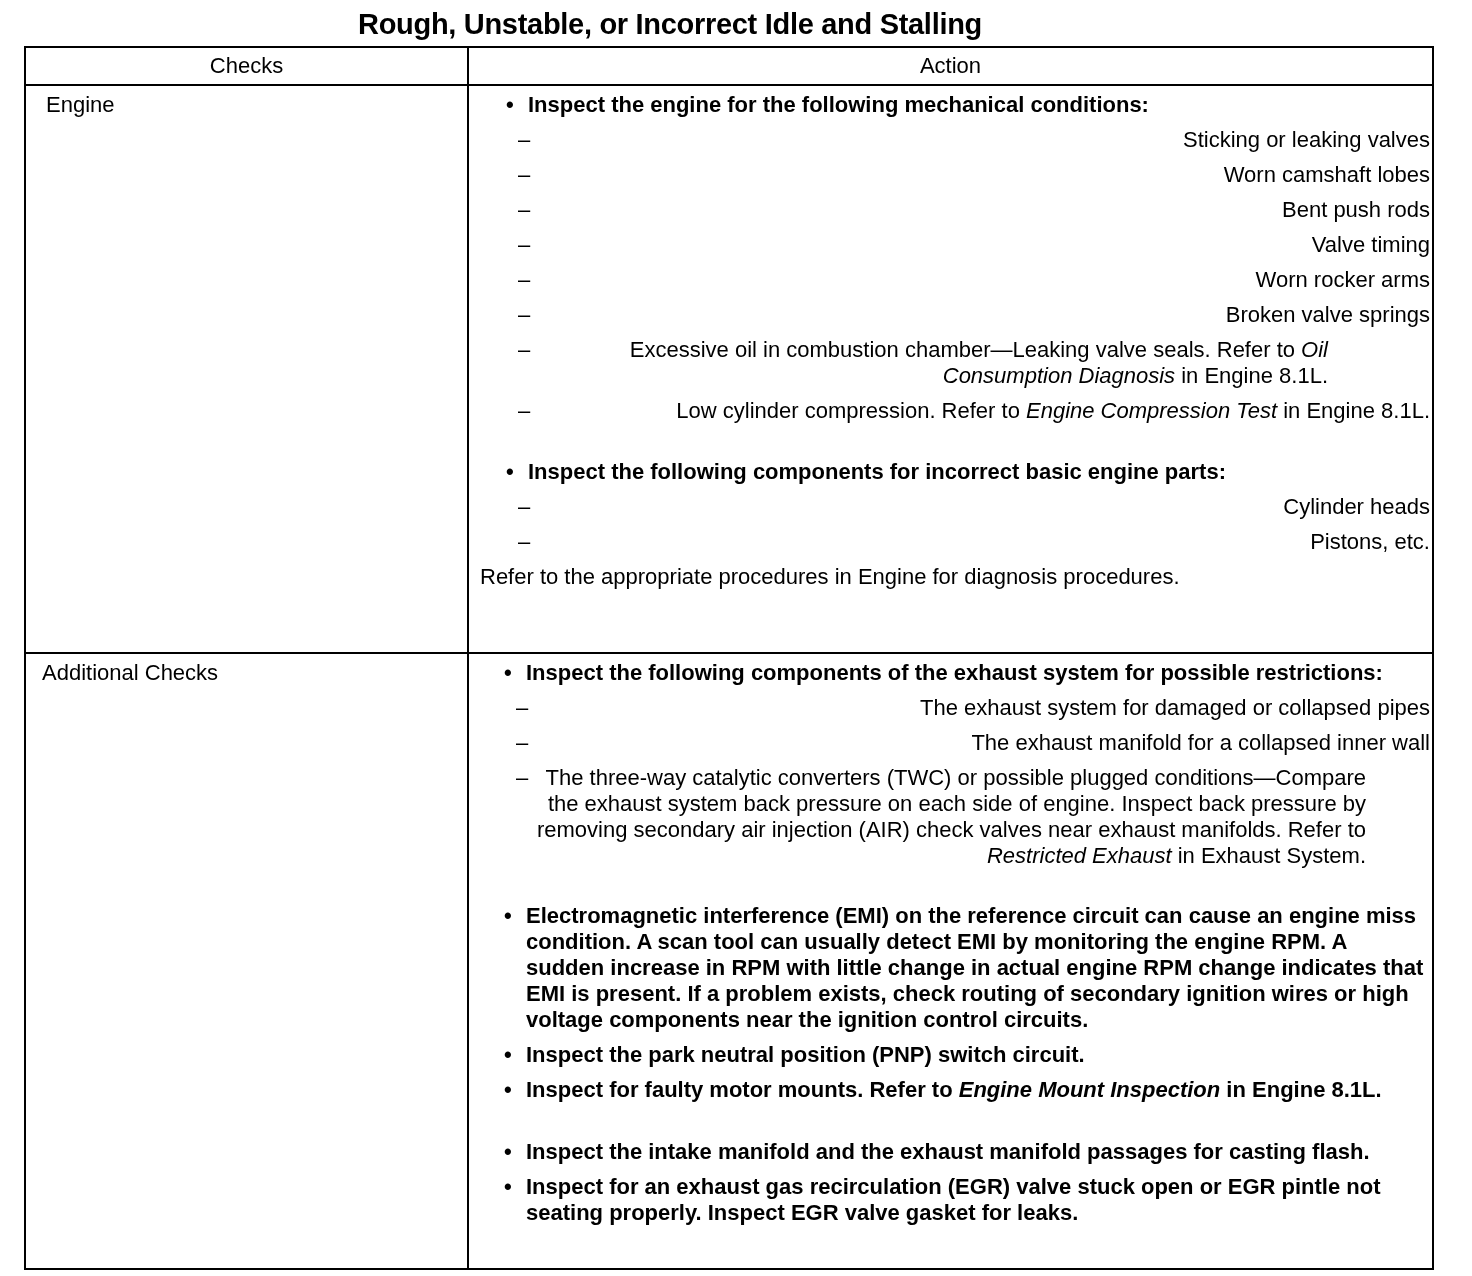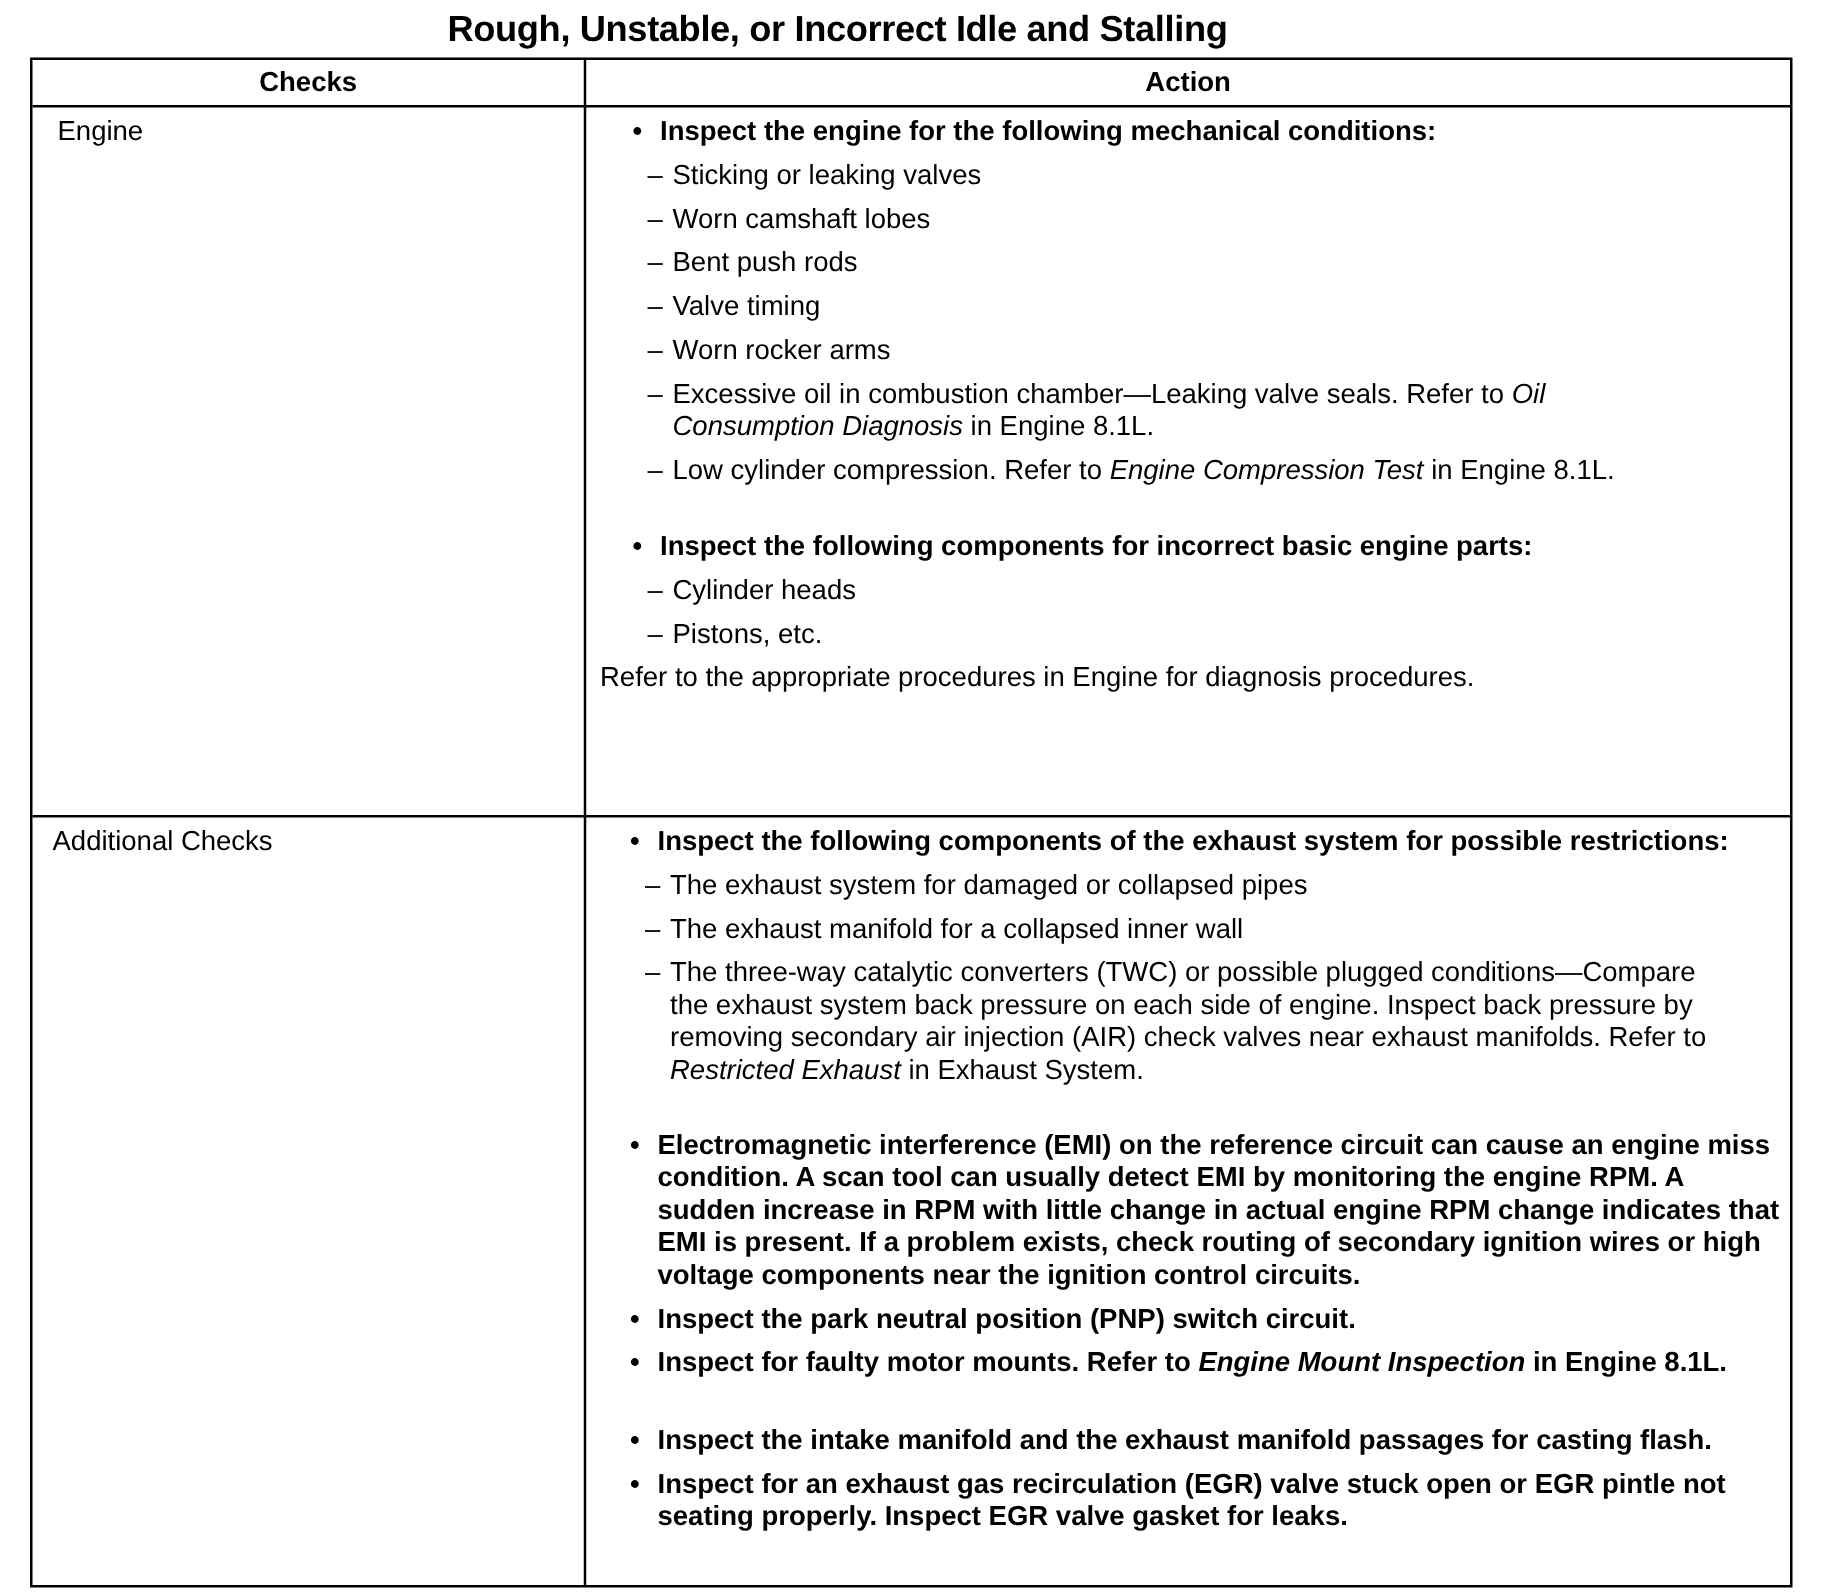--- a/index.html
+++ b/index.html
@@ -12,27 +12,27 @@
     font-weight: bold; font-size: 29px; letter-spacing: -0.3px;
   }
   .tbl {
     position: absolute; left: 24px; top: 46px; width: 1410px; height: 1224px;
     border: 2px solid #000; box-sizing: border-box;
   }
   .vline { position: absolute; left: 441px; top: 0; bottom: 0; border-left: 2px solid #000; }
   .hline { position: absolute; left: 0; right: 0; border-top: 2px solid #000; }
   .hdr {
     position: absolute; top: 0; height: 36px; line-height: 36px; text-align: center;
-    font-weight: bold; font-size: 22px;
+    font-weight: normal; font-size: 22px;
   }
   .check-label { position: absolute; font-size: 22px; }
   .action { position: absolute; font-size: 22px; line-height: 26px; }
   .bullet { position: relative; padding-left: 26px; font-weight: bold; }
   .bullet::before { content: "•"; position: absolute; left: 4px; top: 0; }
-  .dash { position: relative; padding-left: 20px; margin-left: 38px; }
+  .dash { position: relative; padding-left: 20px; margin-left: 38px; text-align: right; }
   .dash::before { content: "–"; position: absolute; left: 0; top: 0; }
   i { font-style: italic; }
 </style>
 </head>
 <body>
 
 <div class="title">Rough, Unstable, or Incorrect Idle and Stalling</div>
 
 <div class="tbl">
   <div class="vline"></div>
@@ -44,20 +44,21 @@
 
   <div class="check-label" style="left:20px;top:44px">Engine</div>
   <div class="action" style="left:454px;top:44px;width:950px">
     <div class="bullet" style="margin-left:22px">Inspect the engine for the following mechanical conditions:</div>
     <div style="margin-top:9px">
       <div class="dash" style="margin-bottom:9px">Sticking or leaking valves</div>
       <div class="dash" style="margin-bottom:9px">Worn camshaft lobes</div>
       <div class="dash" style="margin-bottom:9px">Bent push rods</div>
       <div class="dash" style="margin-bottom:9px">Valve timing</div>
       <div class="dash" style="margin-bottom:9px">Worn rocker arms</div>
+      <div class="dash" style="margin-bottom:9px">Broken valve springs</div>
       <div class="dash" style="margin-bottom:9px;width:790px"><span>Excessive oil in combustion chamber—Leaking valve seals. Refer to </span><i>Oil Consumption Diagnosis</i><span> in Engine 8.1L.</span></div>
       <div class="dash"><span>Low cylinder compression. Refer to </span><i>Engine Compression Test</i><span> in Engine 8.1L.</span></div>
     </div>
     <div class="bullet" style="margin-left:22px;margin-top:35px">Inspect the following components for incorrect basic engine parts:</div>
     <div style="margin-top:9px">
       <div class="dash" style="margin-bottom:9px">Cylinder heads</div>
       <div class="dash">Pistons, etc.</div>
     </div>
     <div style="margin-top:9px">Refer to the appropriate procedures in Engine for diagnosis procedures.</div>
   </div>

